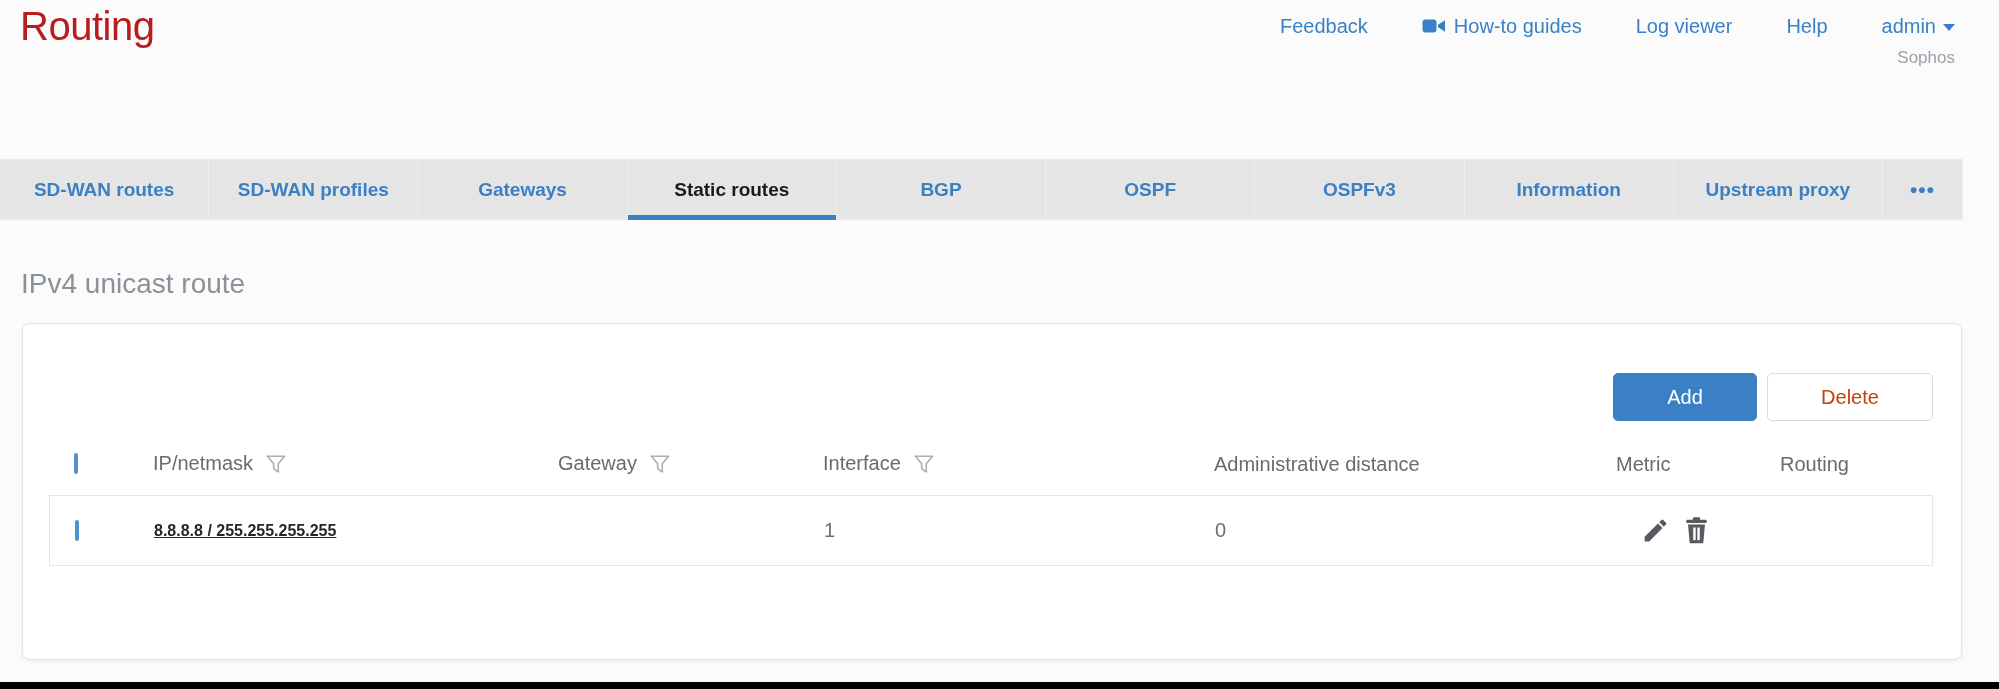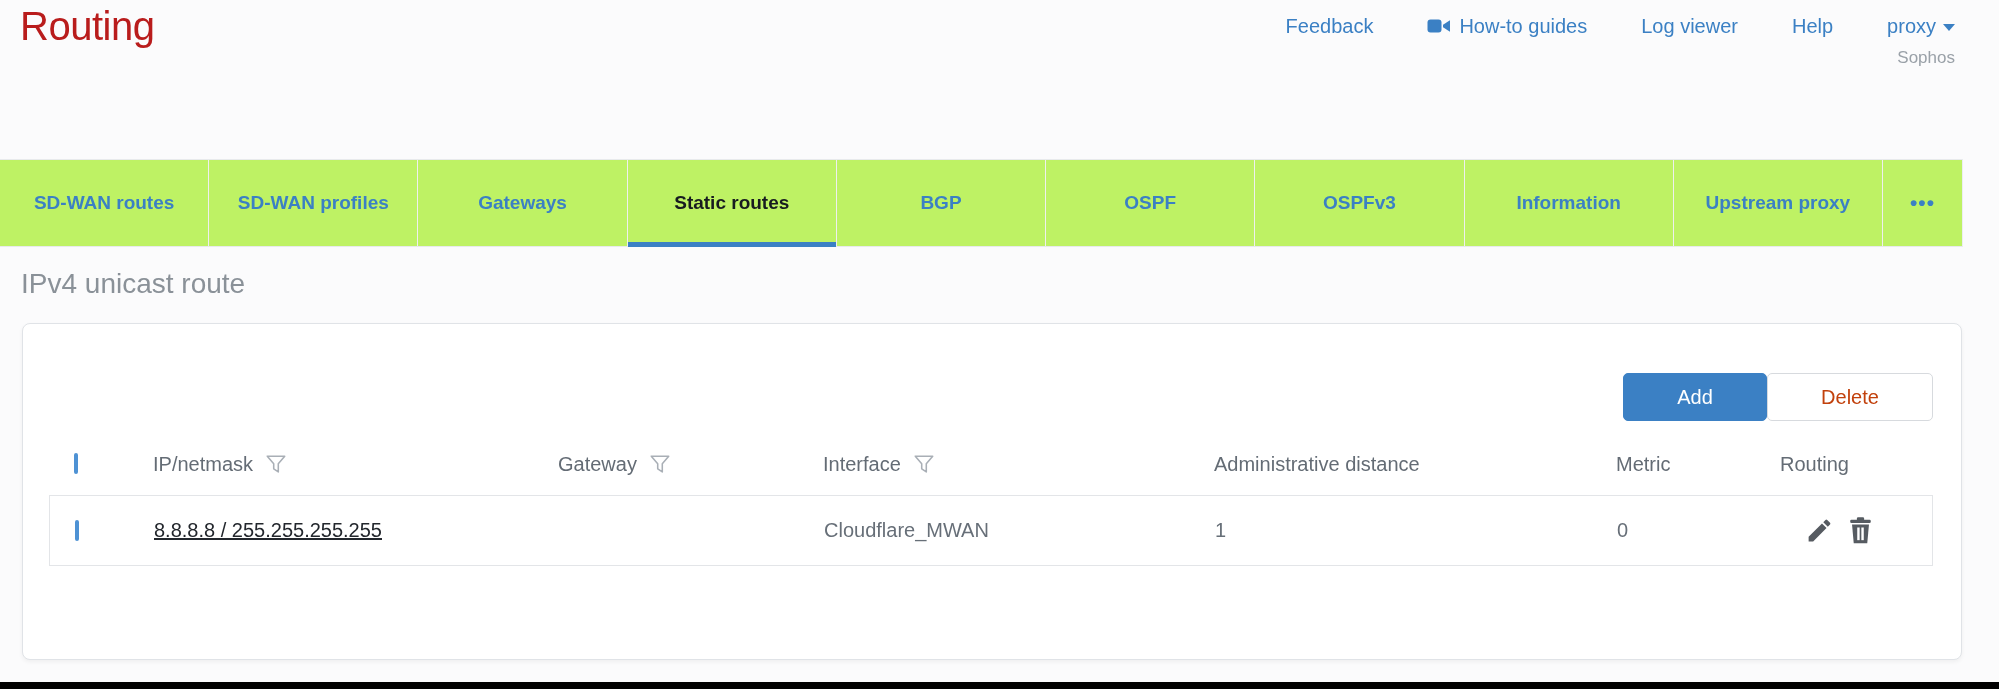--- a/index.html
+++ b/index.html
@@ -31,22 +31,22 @@
     border-left: 6px solid transparent; border-right: 6px solid transparent;
     border-top: 7px solid #3b80c4;
   }
   .brand {
     position: absolute; top: 48px; right: 44px;
     font-size: 17px; color: #9aa1a8;
   }
 
   
   .tabbar {
-    position: absolute; top: 159px; left: 0; width: 1963px; height: 88px;
-    background: #bef264;
+    position: absolute; top: 159px; left: 0; width: 1963px; height: 61px;
+    background: #e5e5e5;
     border-top: 1px solid #e8eaec;
     border-bottom: 1px solid #e8eaec;
     border-right: 1px solid #eceef0;
     display: flex;
   }
   .tab {
     flex: 1 1 0; display: flex; align-items: center; justify-content: center;
     font-size: 19px; font-weight: bold; color: #3b80c4;
     border-right: 1px solid #efefef;
     position: relative; cursor: pointer; white-space: nowrap;
@@ -66,55 +66,55 @@
   .card {
     position: absolute; top: 323px; left: 22px; width: 1940px; height: 337px;
     background: #ffffff;
     border: 1px solid #e0e3e7; border-radius: 8px;
     box-shadow: 0 2px 4px rgba(0,0,0,0.05);
   }
 
   
   .toolbar {
     position: absolute; top: 49px; right: 28px;
-    display: flex; 
+    display: flex; gap: 10px;
   }
   .btn {
     height: 48px; border-radius: 5px; font-size: 20px;
     font-family: "Liberation Sans", sans-serif;
     display: flex; align-items: center; justify-content: center; cursor: pointer;
   }
   .btn-primary { width: 144px; background: #3b80c4; color: #ffffff; border: 1px solid #3b80c4; }
   .btn-secondary { width: 166px; background: #ffffff; color: #c2410c; border: 1px solid #d7dade; }
 
   
   .tbl-grid {
     display: grid;
     grid-template-columns: 104px 405px 265px 391px 402px 164px auto;
     align-items: center;
   }
   .tbl-head {
     position: absolute; top: 120px; left: 26px; right: 28px; height: 40px;
   }
   .th {
-    display: flex; align-items: center; gap: 12px;
+    display: flex; align-items: flex-start; gap: 12px;
     font-size: 20px; color: #646c75; white-space: nowrap;
   }
   .checkbox {
     width: 26px; height: 26px; border: 2.5px solid #4e92d4; border-radius: 7px;
     background: #ffffff; margin-left: 25px; cursor: pointer;
   }
   .funnel-icon { width: 22px; height: 24px; cursor: pointer; }
   .tbl-row {
     position: absolute; top: 171px; left: 26px; right: 28px; height: 71px;
     border: 1px solid #e3e5e8; background: #ffffff;
   }
   .cell { font-size: 20px; color: #676f78; white-space: nowrap; }
   .cell-link {
-    font-size: 20px; font-weight: normal; color: #23272d;
+    font-size: 16px; font-weight: bold; color: #23272d;
     text-decoration: underline; cursor: pointer;
   }
   .manage-cell { display: flex; align-items: center; gap: 12px; padding-left: 24px; }
   .action-icon { width: 29px; height: 29px; cursor: pointer; }
 
   
   .bottom-strip {
     position: absolute; left: 0; bottom: 0; width: 100%; height: 7px; background: #000000;
   }
 </style>
@@ -130,21 +130,21 @@
       <svg viewBox="0 0 24 24" width="24" height="24" fill="#3b80c4">
         <rect x="0.5" y="5.5" width="14" height="13" rx="3"></rect>
         <path d="M16 10.8 L23 6.2 v11.6 L16 13.2 z"></path>
       </svg>
     </span>
     <span>How-to guides</span>
   </span>
   <span class="link">Log viewer</span>
   <span class="link">Help</span>
   <span class="user-menu">
-    <span>proxy</span>
+    <span>admin</span>
     <span class="caret-down"></span>
   </span>
 </div>
 <div class="brand">Sophos</div>
 
 <div class="tabbar">
   <div class="tab">SD-WAN routes</div>
   <div class="tab">SD-WAN profiles</div>
   <div class="tab">Gateways</div>
   <div class="tab active">Static routes</div>
@@ -199,21 +199,20 @@
     </div>
     <div class="th">
       <span>Routing</span>
     </div>
   </div>
 
   <div class="tbl-row tbl-grid">
     <div><span class="checkbox"></span></div>
     <div><span class="cell-link">8.8.8.8 / 255.255.255.255</span></div>
     <div class="cell"></div>
-    <div class="cell">Cloudflare_MWAN</div>
     <div class="cell">1</div>
     <div class="cell">0</div>
     <div class="manage-cell">
       <span class="action-icon">
         <svg viewBox="0 0 24 24" width="29" height="29" fill="#565b61">
           <path d="M3 17.25V21h3.75L17.81 9.94l-3.75-3.75L3 17.25zM20.71 7.04c.39-.39.39-1.02 0-1.41l-2.34-2.34a.9959.9959 0 0 0-1.41 0l-1.83 1.83 3.75 3.75 1.83-1.83z"></path>
         </svg>
       </span>
       <span class="action-icon">
         <svg viewBox="0 0 24 24" width="29" height="29">

